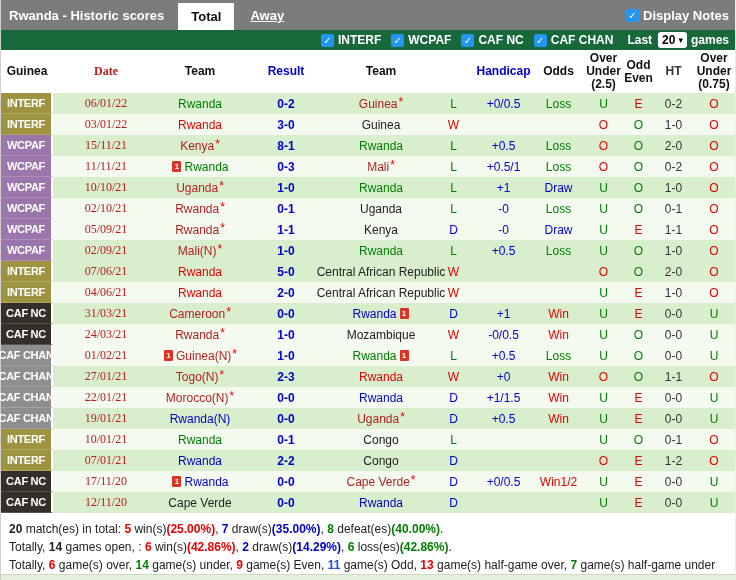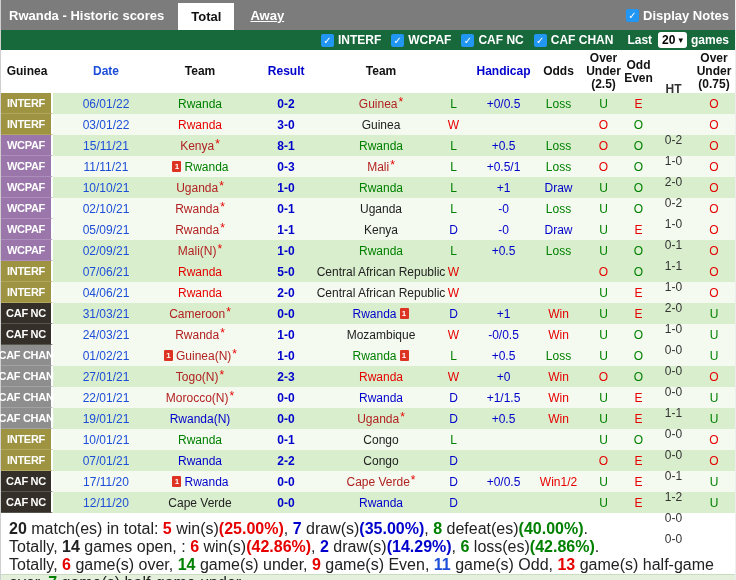--- a/index.html
+++ b/index.html
@@ -25,38 +25,38 @@
   .sel .chev { font-size:9px; margin-left:3px; }
   .gameslbl { margin-left:4px; }
 
   
   .thead { height:43px; display:flex; align-items:center; background:#fff; font-weight:bold; color:#111; font-size:12px; line-height:13px; }
   .thead .cell { white-space:normal; }
   .cell { flex:none; display:flex; align-items:center; justify-content:center; text-align:center; white-space:nowrap; height:100%; }
   .c-match{width:52px} .c-date{width:106px} .c-team1{width:82px} .c-score{width:90px}
   .c-team2{width:100px} .c-wdl{width:45px} .c-hcap{width:55px} .c-odds{width:55px}
   .c-ou{width:35px} .c-oe{width:35px} .c-ht{width:35px} .c-ou2{width:46px}
-  .hdr-break { display:inline-block; width:37px; word-break:break-all;text-align:right; }
+  .hdr-break { display:inline-block; width:37px; word-break:break-all; }
 
   .trow { display:flex; height:21px; }
   .sg { background:#d9eecd; }
   .sw { background:#f4faef; }
   .comp { color:#fff; font-weight:bold; font-size:11px; letter-spacing:-0.3px; border-right:2px solid #fff; border-bottom:1px solid rgba(255,255,255,0.18); }
-  .c-date { color:#1d4ed8; }
+  .c-date { color:#b91c1c;font-family:Liberation Serif, serif; }
   .c-score { color:#0000cc; font-weight:bold; cursor:pointer; }
   .c-hcap { color:#0000cc; }
-  .c-ht { color:#333;margin-top:36px; }
+  .c-ht { color:#333; }
 
   .tg{color:#008000} .tr{color:#e60000} .tdr{color:#b22222} .tb{color:#0000cc} .tk{color:#222} .tn{color:#1d4ed8}
   .star { color:#e60000; position:relative; top:-2px; margin-left:1px; font-weight:400; }
   .card { display:inline-block; flex:none; width:9px; height:11px; background:#dd3322; border-radius:1px; color:#fff; font-size:8px; line-height:11px; text-align:center; font-weight:bold; margin:0 3px 0 1px; }
   .card.after { margin:0 1px 0 3px; }
 
   
-  .footer { height:61px; padding:7px 8px 0; font-size:16px; line-height:18px; background:#fff; }
+  .footer { height:61px; padding:7px 8px 0; font-size:12px; line-height:18px; background:#fff; }
   .bottom-strip { height:6px; background:#e4efdc; border-top:1px solid #c9dcc2; }
 </style>
 </head>
 <body>
 
 <div class="wrap">
 
   <div class="titlebar">
     <span class="title">Rwanda - Historic scores</span>
     <span class="tab-total">Total</span>

